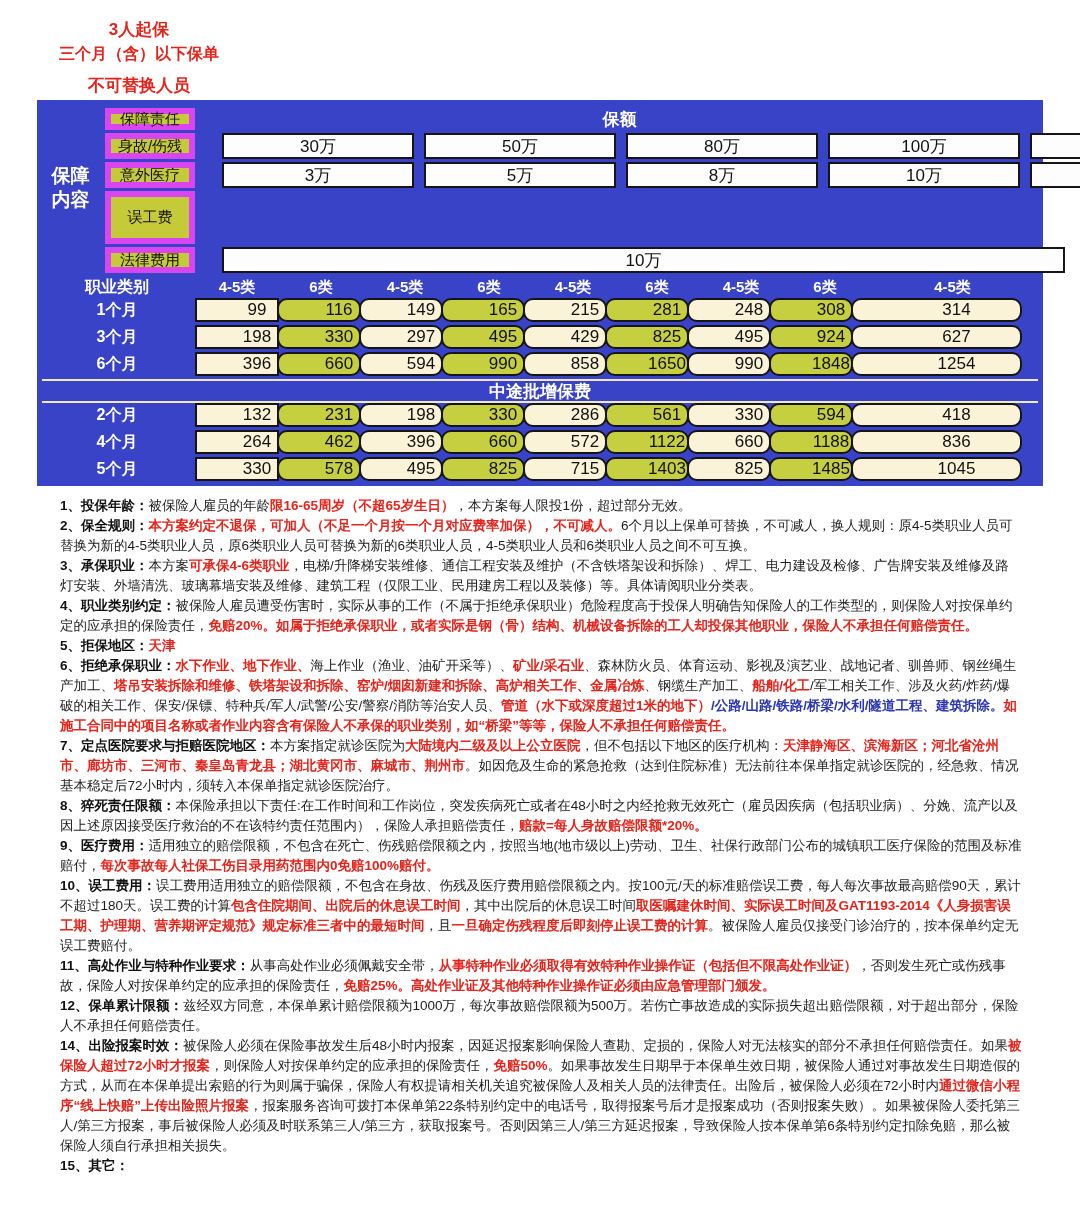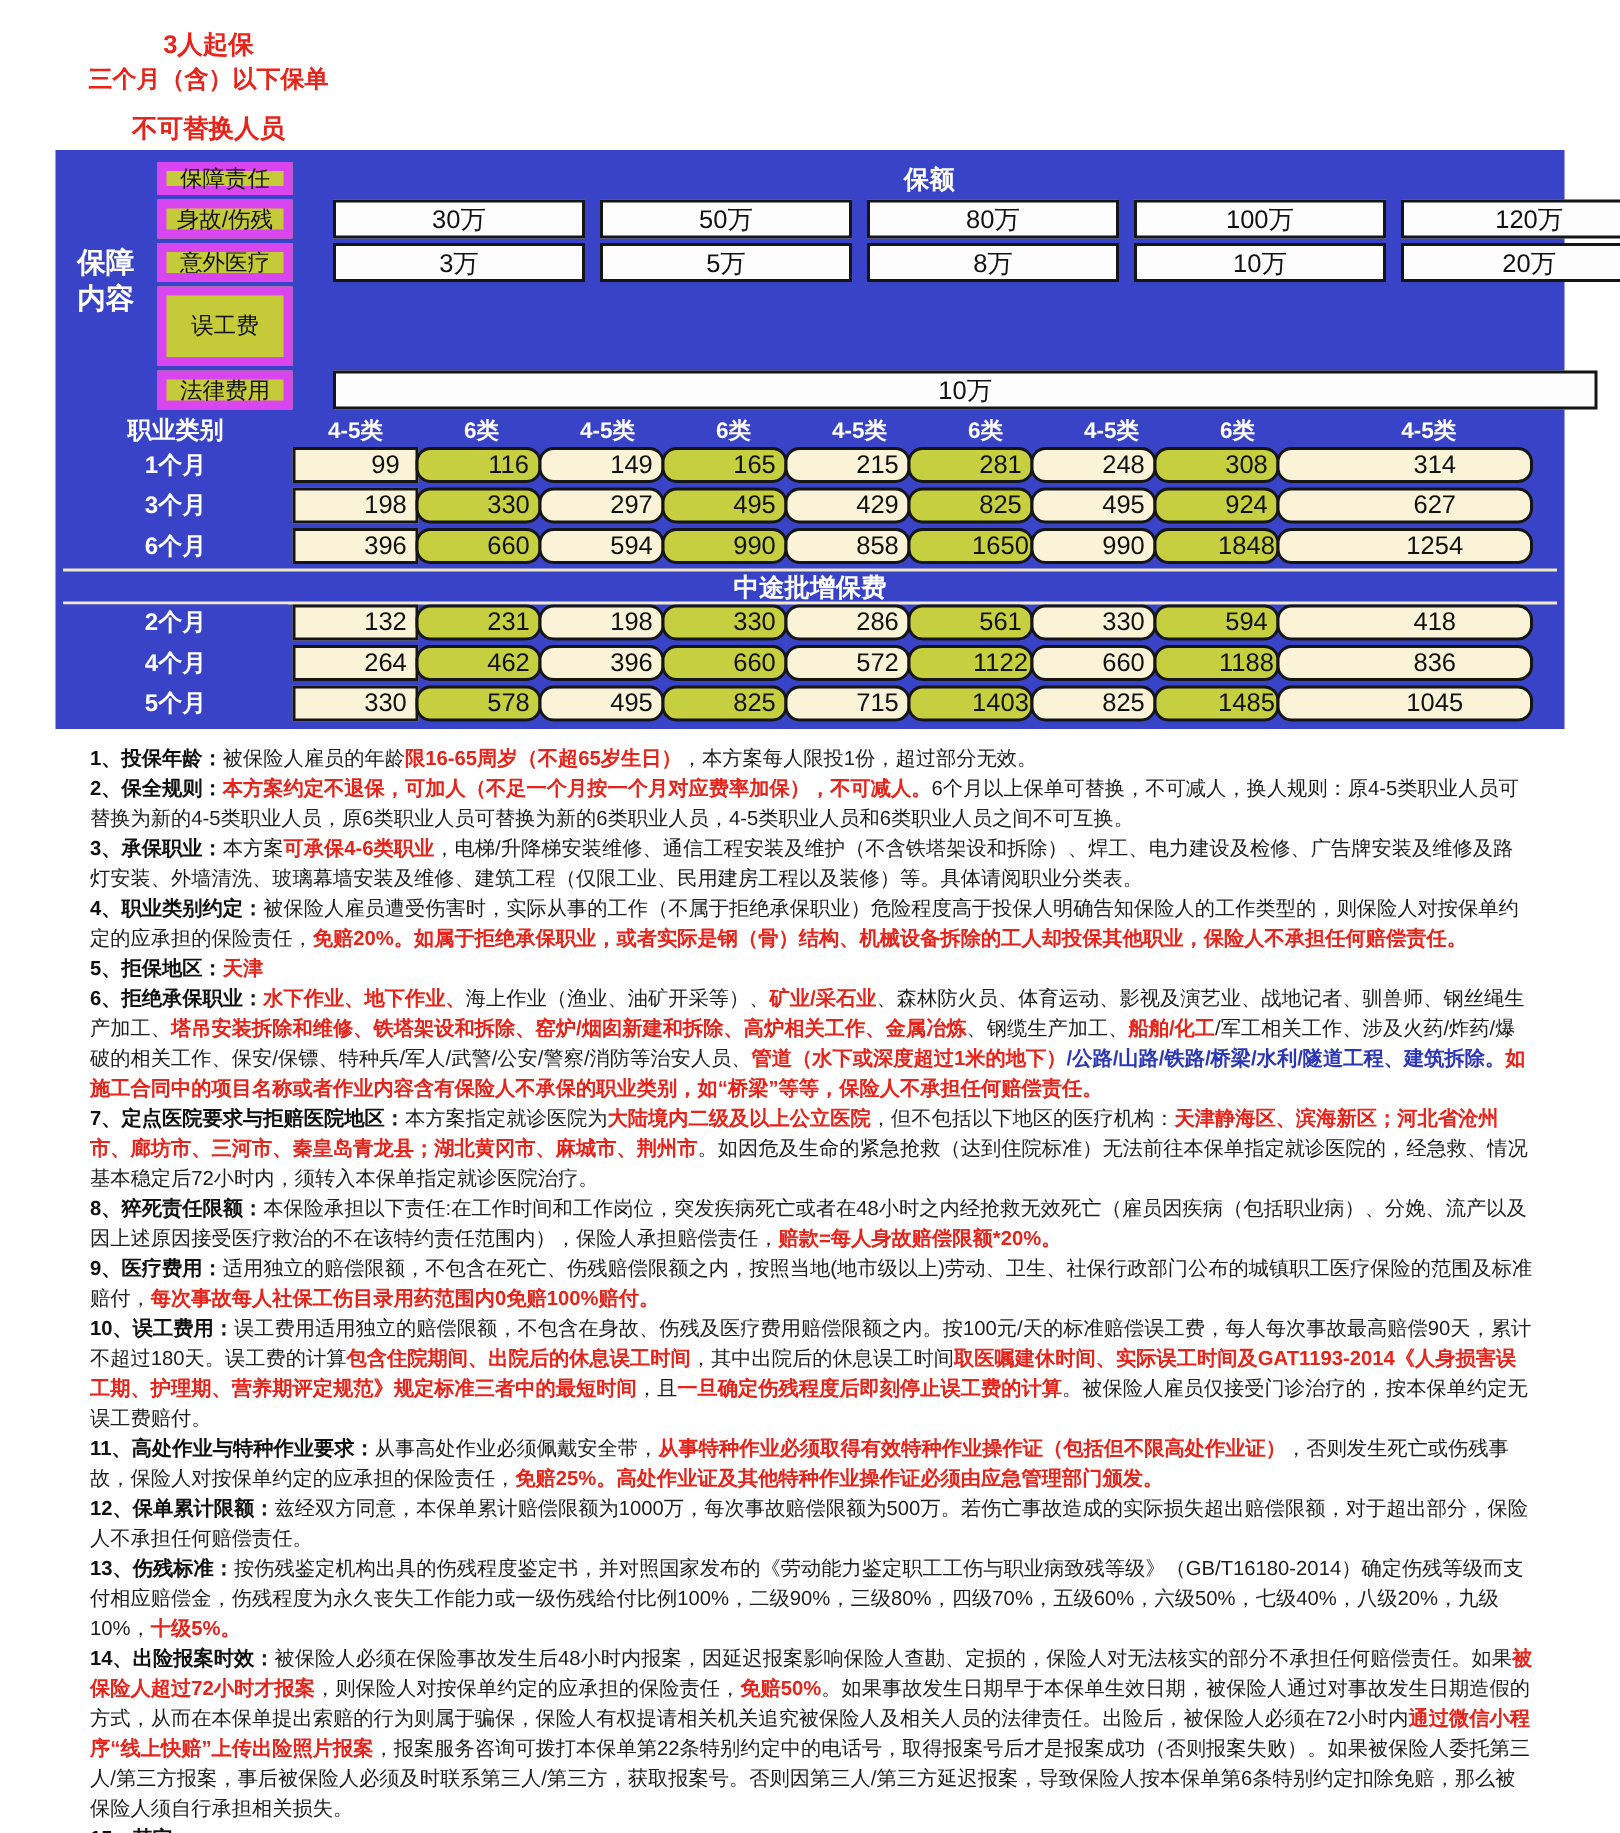--- a/index.html
+++ b/index.html
@@ -42,21 +42,21 @@
   .wg-right { display:flex; flex-direction:column; }
   .wg-right .r2 { margin-top:3px; }
   .lab-tall { height:53px; }
   .band { width:996px; height:24px; background:#3843c8; color:#fff; font-weight:700; font-size:17px;
           display:flex; align-items:center; justify-content:center;
           border-top:2px solid #efe9c8; border-bottom:2px solid #efe9c8; }
   .pcell { border:2px solid #151515; font-size:17px;padding-left:40px; }
   .pcell + .pcell { margin-left:-2px;border-radius:10px; }
   .cream { background:#faf3d8; }
   .olive { background:#c6cf40; }
-  .w84 { width:84px; } .w168 { width:168px; } .w171 { width:171px; }
+  .w84 { width:84px; } .w168 { width:192px; } .w171 { width:171px; }
 
   
   .notes { padding:10px 58px 0 60px; font-size:13.5px; line-height:20px; text-align:left; }
   .note { }
   .seg-label { font-weight:700; color:#111; }
   .seg-text { color:#1c1c1c; }
   .seg-red { color:#e8231a; font-weight:700; }
   .seg-blue { color:#2b36b8; font-weight:700; }
 </style>
 </head>
@@ -231,16 +231,15 @@
     <div class="note"><span class="seg-label">3、承保职业：</span><span class="seg-text">本方案</span><span class="seg-red">可承保4-6类职业</span><span class="seg-text">，电梯/升降梯安装维修、通信工程安装及维护（不含铁塔架设和拆除）、焊工、电力建设及检修、广告牌安装及维修及路灯安装、外墙清洗、玻璃幕墙安装及维修、建筑工程（仅限工业、民用建房工程以及装修）等。具体请阅职业分类表。</span></div>
     <div class="note"><span class="seg-label">4、职业类别约定：</span><span class="seg-text">被保险人雇员遭受伤害时，实际从事的工作（不属于拒绝承保职业）危险程度高于投保人明确告知保险人的工作类型的，则保险人对按保单约定的应承担的保险责任，</span><span class="seg-red">免赔20%。</span><span class="seg-red">如属于拒绝承保职业，或者实际是钢（骨）结构、机械设备拆除的工人却投保其他职业，保险人不承担任何赔偿责任。</span></div>
     <div class="note"><span class="seg-label">5、拒保地区：</span><span class="seg-red">天津</span></div>
     <div class="note"><span class="seg-label">6、拒绝承保职业：</span><span class="seg-red">水下作业、地下作业、</span><span class="seg-text">海上作业（渔业、油矿开采等）、</span><span class="seg-red">矿业/采石业</span><span class="seg-text">、森林防火员、体育运动、影视及演艺业、战地记者、驯兽师、钢丝绳生产加工、</span><span class="seg-red">塔吊安装拆除和维修、铁塔架设和拆除、窑炉/烟囱新建和拆除、高炉相关工作、金属冶炼</span><span class="seg-text">、钢缆生产加工、</span><span class="seg-red">船舶/化工</span><span class="seg-text">/军工相关工作、涉及火药/炸药/爆破的相关工作、保安/保镖、特种兵/军人/武警/公安/警察/消防等治安人员、</span><span class="seg-red">管道（水下或深度超过1米的地下）</span><span class="seg-blue">/公路/山路/铁路/桥梁/水利/隧道工程、建筑拆除。</span><span class="seg-red">如施工合同中的项目名称或者作业内容含有保险人不承保的职业类别，如“桥梁”等等，保险人不承担任何赔偿责任。</span></div>
     <div class="note"><span class="seg-label">7、定点医院要求与拒赔医院地区：</span><span class="seg-text">本方案指定就诊医院为</span><span class="seg-red">大陆境内二级及以上公立医院</span><span class="seg-text">，但不包括以下地区的医疗机构：</span><span class="seg-red">天津静海区、滨海新区；河北省沧州市、廊坊市、三河市、秦皇岛青龙县；湖北黄冈市、麻城市、荆州市</span><span class="seg-text">。如因危及生命的紧急抢救（达到住院标准）无法前往本保单指定就诊医院的，经急救、情况基本稳定后72小时内，须转入本保单指定就诊医院治疗。</span></div>
     <div class="note"><span class="seg-label">8、猝死责任限额：</span><span class="seg-text">本保险承担以下责任:在工作时间和工作岗位，突发疾病死亡或者在48小时之内经抢救无效死亡（雇员因疾病（包括职业病）、分娩、流产以及因上述原因接受医疗救治的不在该特约责任范围内），保险人承担赔偿责任，</span><span class="seg-red">赔款=每人身故赔偿限额*20%。</span></div>
     <div class="note"><span class="seg-label">9、医疗费用：</span><span class="seg-text">适用独立的赔偿限额，不包含在死亡、伤残赔偿限额之内，按照当地(地市级以上)劳动、卫生、社保行政部门公布的城镇职工医疗保险的范围及标准赔付，</span><span class="seg-red">每次事故每人社保工伤目录用药范围内0免赔100%赔付。</span></div>
     <div class="note"><span class="seg-label">10、误工费用：</span><span class="seg-text">误工费用适用独立的赔偿限额，不包含在身故、伤残及医疗费用赔偿限额之内。按100元/天的标准赔偿误工费，每人每次事故最高赔偿90天，累计不超过180天。误工费的计算</span><span class="seg-red">包含住院期间、出院后的休息误工时间</span><span class="seg-text">，其中出院后的休息误工时间</span><span class="seg-red">取医嘱建休时间、实际误工时间及GAT1193-2014《人身损害误工期、护理期、营养期评定规范》规定标准三者中的最短时间</span><span class="seg-text">，且</span><span class="seg-red">一旦确定伤残程度后即刻停止误工费的计算</span><span class="seg-text">。被保险人雇员仅接受门诊治疗的，按本保单约定无误工费赔付。</span></div>
     <div class="note"><span class="seg-label">11、高处作业与特种作业要求：</span><span class="seg-text">从事高处作业必须佩戴安全带，</span><span class="seg-red">从事特种作业必须取得有效特种作业操作证（包括但不限高处作业证）</span><span class="seg-text">，否则发生死亡或伤残事故，保险人对按保单约定的应承担的保险责任，</span><span class="seg-red">免赔25%。高处作业证及其他特种作业操作证必须由应急管理部门颁发。</span></div>
     <div class="note"><span class="seg-label">12、保单累计限额：</span><span class="seg-text">兹经双方同意，本保单累计赔偿限额为1000万，每次事故赔偿限额为500万。若伤亡事故造成的实际损失超出赔偿限额，对于超出部分，保险人不承担任何赔偿责任。</span></div>
-    <div class="note"><span class="seg-label">13、伤残标准：</span><span class="seg-text">按伤残鉴定机构出具的伤残程度鉴定书，并对照国家发布的《劳动能力鉴定职工工伤与职业病致残等级》（GB/T16180-2014）确定伤残等级而支付相应赔偿金，伤残程度为永久丧失工作能力或一级伤残给付比例100%，二级90%，三级80%，四级70%，五级60%，六级50%，七级40%，八级20%，九级10%，</span><span class="seg-red">十级5%。</span></div>
     <div class="note"><span class="seg-label">14、出险报案时效：</span><span class="seg-text">被保险人必须在保险事故发生后48小时内报案，因延迟报案影响保险人查勘、定损的，保险人对无法核实的部分不承担任何赔偿责任。如果</span><span class="seg-red">被保险人超过72小时才报案</span><span class="seg-text">，则保险人对按保单约定的应承担的保险责任，</span><span class="seg-red">免赔50%</span><span class="seg-text">。如果事故发生日期早于本保单生效日期，被保险人通过对事故发生日期造假的方式，从而在本保单提出索赔的行为则属于骗保，保险人有权提请相关机关追究被保险人及相关人员的法律责任。出险后，被保险人必须在72小时内</span><span class="seg-red">通过微信小程序“线上快赔”上传出险照片报案</span><span class="seg-text">，报案服务咨询可拨打本保单第22条特别约定中的电话号，取得报案号后才是报案成功（否则报案失败）。如果被保险人委托第三人/第三方报案，事后被保险人必须及时联系第三人/第三方，获取报案号。否则因第三人/第三方延迟报案，导致保险人按本保单第6条特别约定扣除免赔，那么被保险人须自行承担相关损失。</span></div>
     <div class="note"><span class="seg-label">15、其它：</span></div>
   </div>
 
 </body></html>

